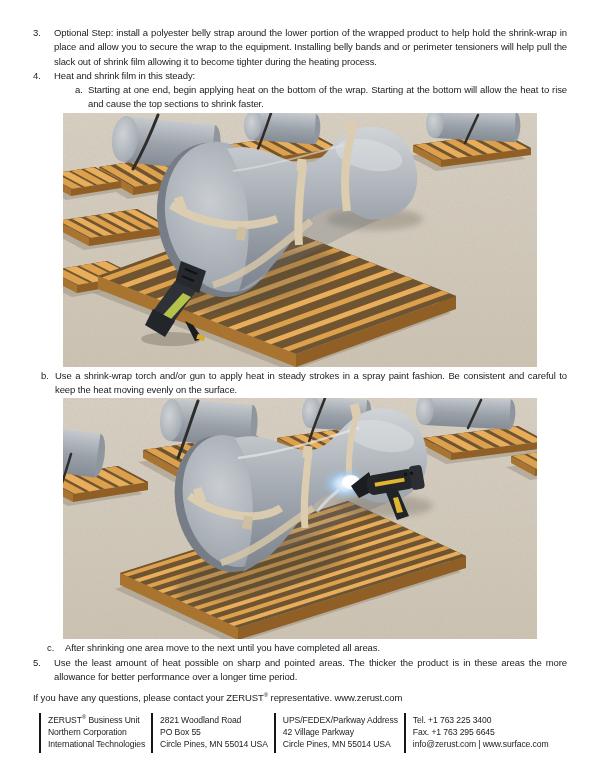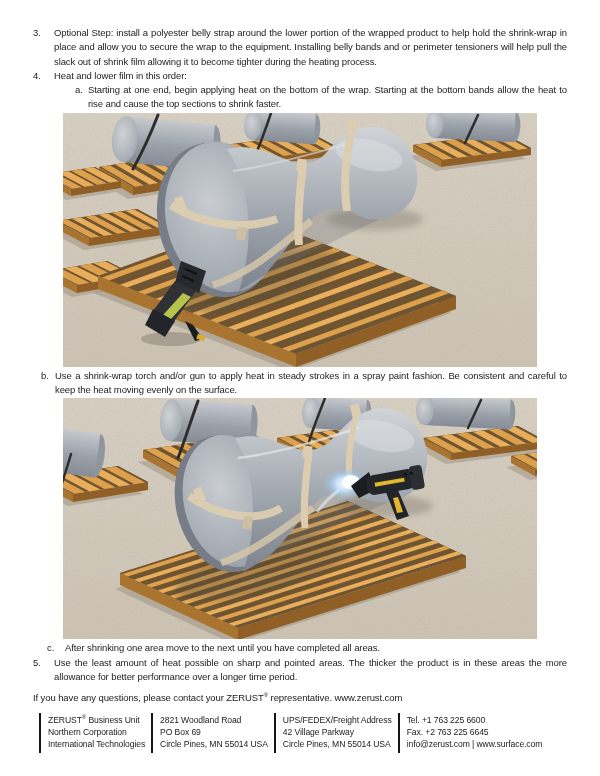--- a/index.html
+++ b/index.html
@@ -70,26 +70,26 @@
     </defs>
   </svg>
 
   <div class="li lv-main">
     <span class="num">3.</span>
     <div class="txt just">Optional Step: install a polyester belly strap around the lower portion of the wrapped product to help hold the shrink-wrap in place and allow you to secure the wrap to the equipment. Installing belly bands and or perimeter tensioners will help pull the slack out of shrink film allowing it to become tighter during the heating process.</div>
   </div>
 
   <div class="li lv-main">
     <span class="num">4.</span>
-    <div class="txt">Heat and lower film in this order:</div>
+    <div class="txt">Heat and shrink film in this steady:</div>
   </div>
 
   <div class="li lv-a">
     <span class="num">a.</span>
-    <div class="txt just">Starting at one end, begin applying heat on the bottom of the wrap. Starting at the bottom bands allow the heat to rise and cause the top sections to shrink faster.</div>
+    <div class="txt just">Starting at one end, begin applying heat on the bottom of the wrap. Starting at the bottom will allow the heat to rise and cause the top sections to shrink faster.</div>
   </div>
 
   <figure>
   <svg viewBox="0 0 474 254" width="474" height="254">
     <rect width="474" height="254" fill="url(#gGround)"></rect>
     <rect width="474" height="254" filter="url(#fSand)" opacity="0.45"></rect>
 
     <g class="pallet">
           <polygon points="31.0,66.0 131.0,50.0 165.0,70.0 65.0,86.0" fill="#9b907d" opacity="0.5"></polygon>
           <polygon points="36.0,54.0 136.0,38.0 136.0,46.0 36.0,62.0" fill="#a97430"></polygon>
@@ -421,28 +421,28 @@
   <p class="contact supreg">If you have any questions, please contact your ZERUST<sup>®</sup> representative. www.zerust.com</p>
 
   <div class="ftable">
     <div class="fcol">
       <div class="supreg">ZERUST<sup>®</sup> Business Unit</div>
       <div>Northern Corporation</div>
       <div>International Technologies</div>
     </div>
     <div class="fcol">
       <div>2821 Woodland Road</div>
-      <div>PO Box 69</div>
+      <div>PO Box 55</div>
       <div>Circle Pines, MN 55014 USA</div>
     </div>
     <div class="fcol">
-      <div>UPS/FEDEX/Freight Address</div>
+      <div>UPS/FEDEX/Parkway Address</div>
       <div>42 Village Parkway</div>
       <div>Circle Pines, MN 55014 USA</div>
     </div>
     <div class="fcol">
-      <div>Tel. +1 763 225 6600</div>
-      <div>Fax. +2 763 225 6645</div>
+      <div>Tel. +1 763 225 3400</div>
+      <div>Fax. +1 763 295 6645</div>
       <div>info@zerust.com | www.surface.com</div>
     </div>
   </div>
 
 </div>
 
 </body></html>

